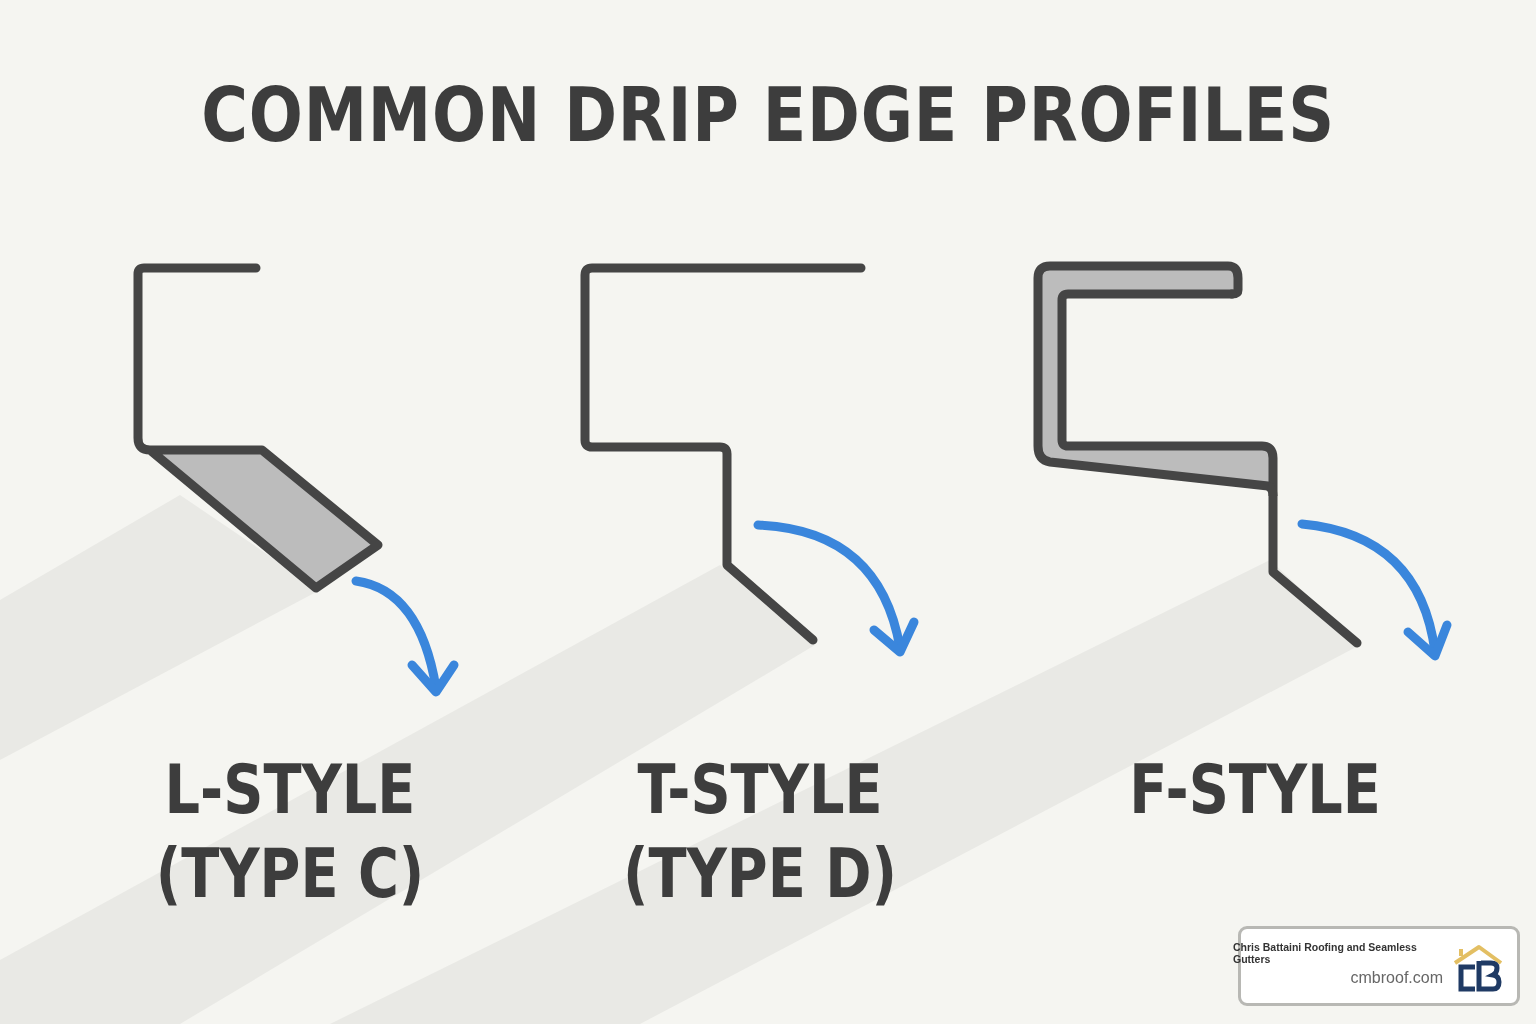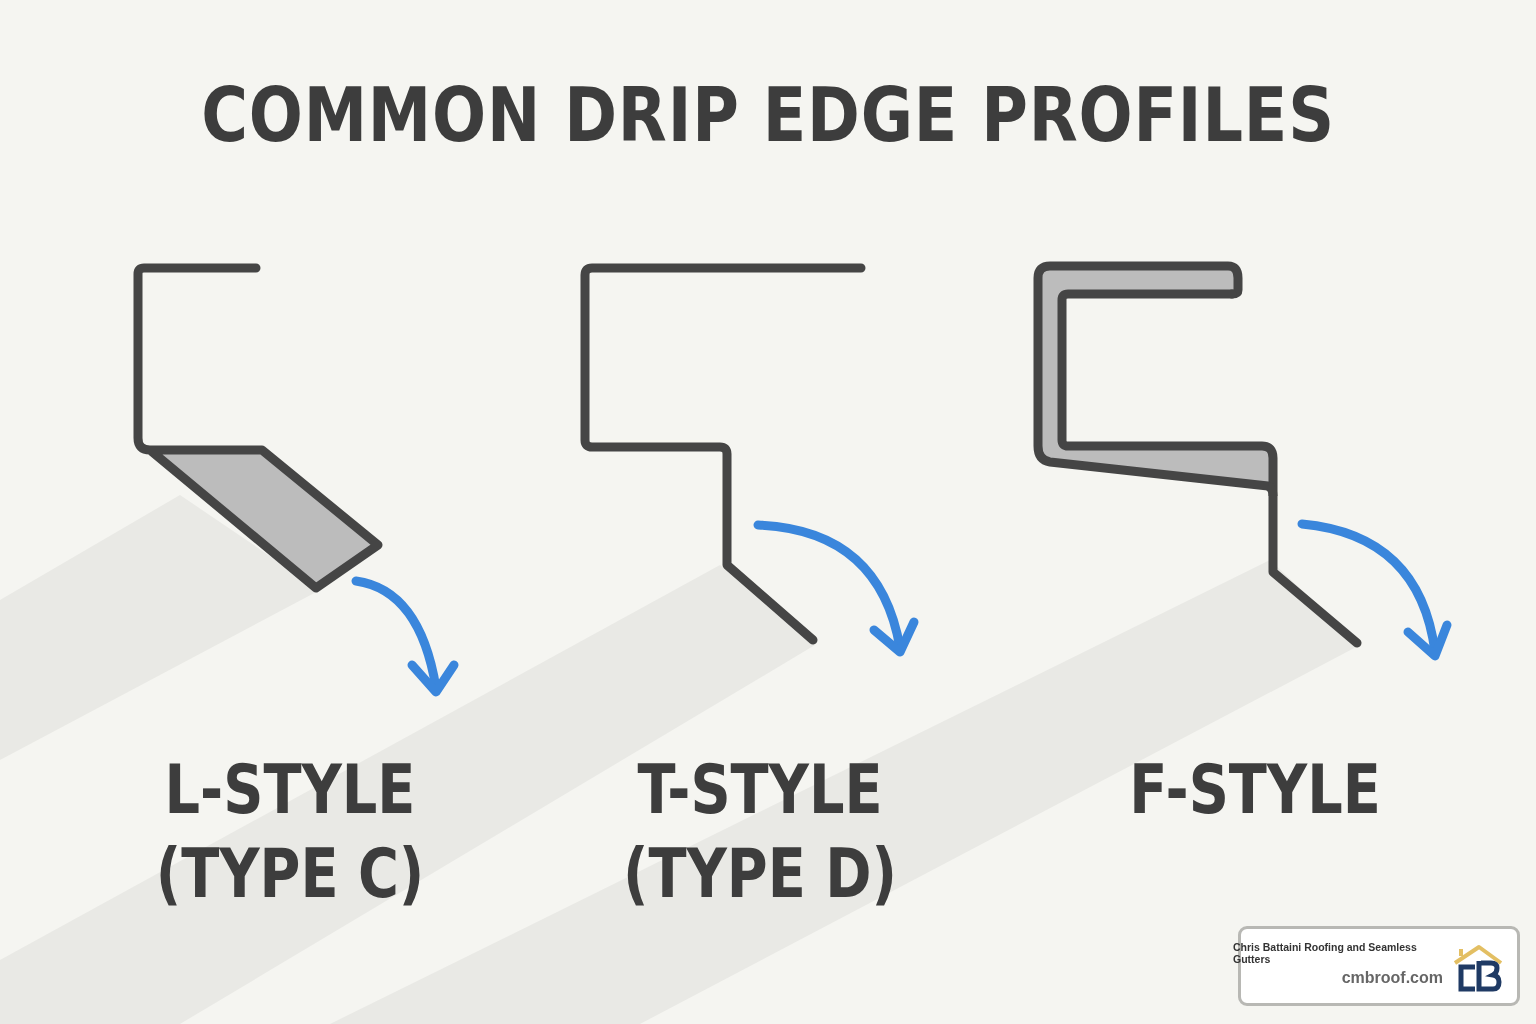--- a/index.html
+++ b/index.html
@@ -30,21 +30,21 @@
     background: #ffffff; border: 3px solid #b8b8b4; border-radius: 9px;
     box-sizing: border-box;
   }
   .badge-name {
     position: absolute; right: 74px; top: 12px; width: 210px;
     text-align: left; font-size: 10.5px; font-weight: bold; color: #333;
     line-height: 12px; font-family: Liberation Sans, sans-serif;
   }
   .badge-url {
     position: absolute; right: 74px; top: 40px;
-    font-size: 16px; color: #666; font-family: "Liberation Sans", sans-serif; font-weight: bold;
+    font-size: 16px; color: #666; font-family: "Liberation Sans", sans-serif;
   }
   .badge-logo { position: absolute; right: 14px; top: 14px; width: 52px; height: 52px; }
 </style>
 </head>
 <body>
 
 <svg class="canvas" viewBox="0 0 1536 1024" xmlns="http://www.w3.org/2000/svg">
 
   <g fill="#e9e9e5">
     <polygon points="0,600 180,495 320,590 0,760"></polygon>

